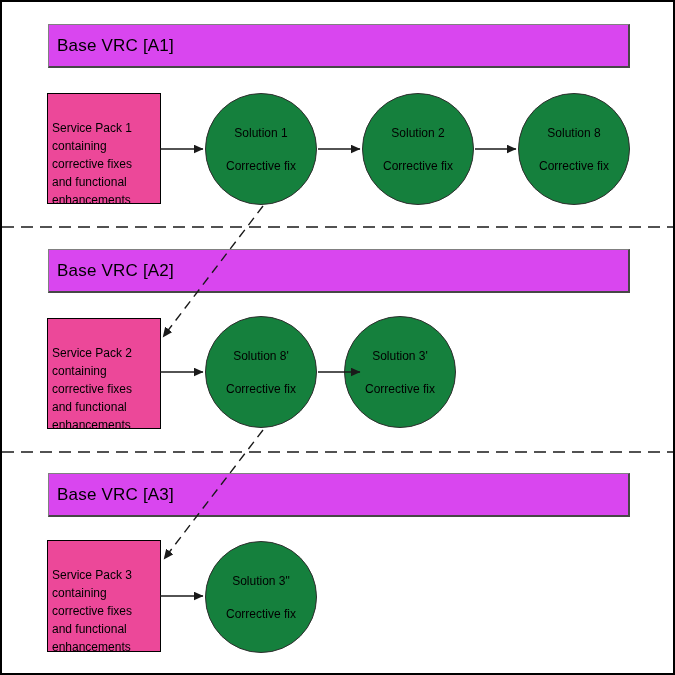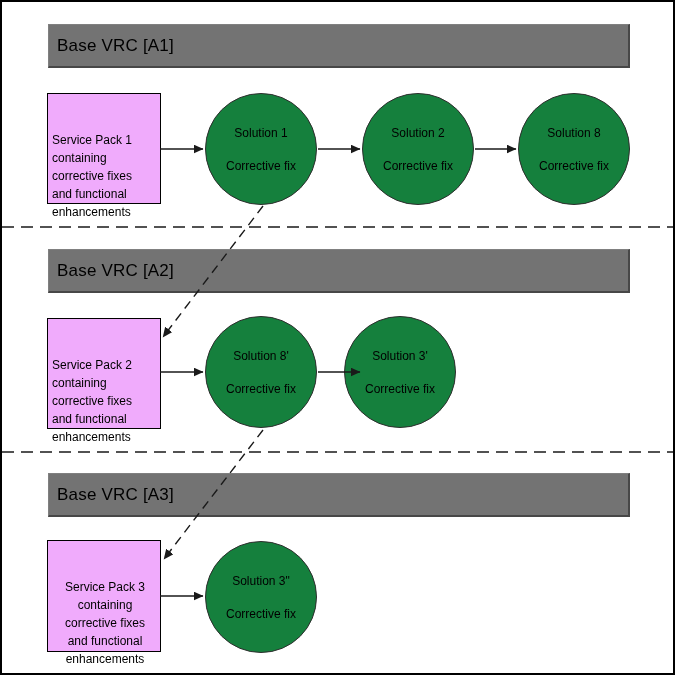--- a/index.html
+++ b/index.html
@@ -28,37 +28,37 @@
   }
   .vrc-header {
     position: absolute;
     left: 46px;
     width: 582px;
     height: 44px;
     box-sizing: border-box;
     border: 1px solid #808080;
     border-right: 2px solid #474747;
     border-bottom: 2px solid #474747;
-    background: #737373;
+    background: #d946ef;
     display: flex;
     align-items: center;
     padding-left: 8px;
     font-size: 17px;
     letter-spacing: 0.2px;
     z-index: 1;
   }
   .service-pack-box {
     position: absolute;
     left: 45px;
     width: 114px;
     height: 111px;
     box-sizing: border-box;
     border: 1px solid #000000;
-    background: #f0abfc;
-    padding: 19px 2px 0 4px;
+    background: #ec4899;
+    padding: 7px 2px 0 4px;
     font-size: 12px;
     line-height: 18px;
     white-space: pre-line;
     z-index: 2;
   }
   .solution-circle {
     position: absolute;
     width: 112px;
     height: 112px;
     box-sizing: border-box;
@@ -150,21 +150,21 @@
 
   <div class="solution-circle" style="left:342px; top:314px;">
     <span class="circle-title">Solution 3'</span>
     <span class="circle-subtitle">Corrective fix</span>
   </div>
 
   <div class="vrc-header" style="top:471px;">
     <span>Base VRC [A3]</span>
   </div>
 
-  <div class="service-pack-box" style="top:538px; height:112px;text-align:center;">
+  <div class="service-pack-box" style="top:538px; height:112px;">
     <span>Service Pack 3
 containing
 corrective fixes
 and functional
 enhancements</span>
   </div>
 
   <div class="solution-circle" style="left:203px; top:539px;">
     <span class="circle-title">Solution 3"</span>
     <span class="circle-subtitle">Corrective fix</span>

